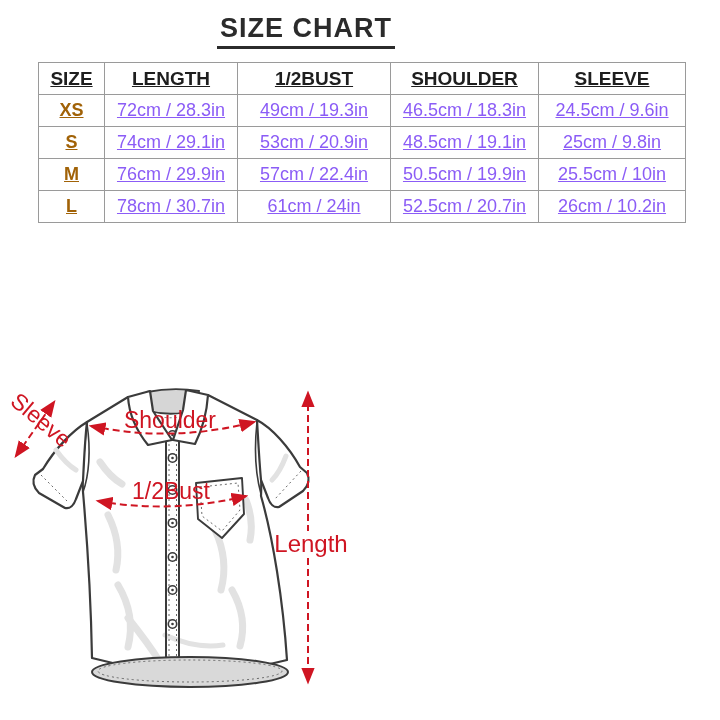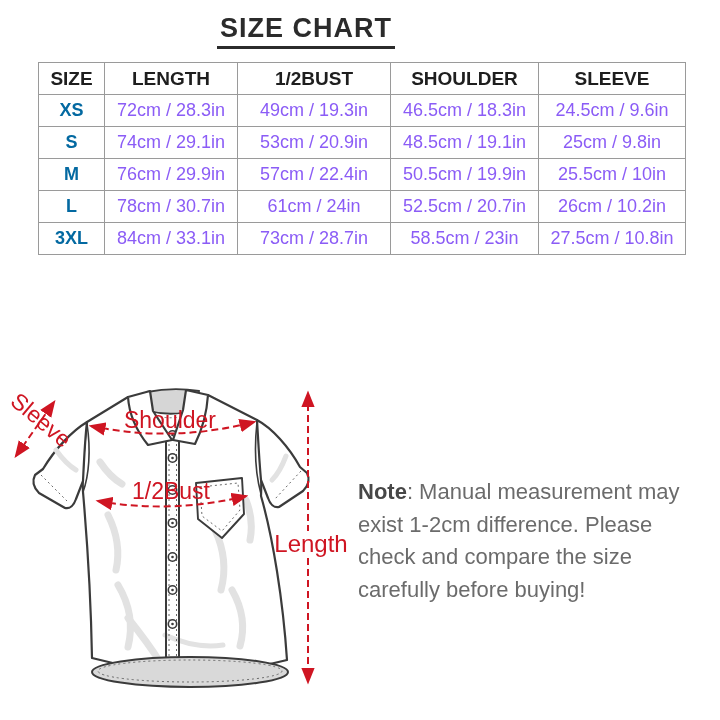--- a/index.html
+++ b/index.html
@@ -8,24 +8,24 @@
 
   
   .title-wrap{position:absolute;top:13px;left:0;width:612px;text-align:center;}
   .title{display:inline-block;font-size:27px;font-weight:bold;color:#2b2b2b;
          letter-spacing:1px;border-bottom:3px solid #2b2b2b;padding:0 3px 2px 3px;}
 
   
   table.size-table{position:absolute;left:38px;top:62px;width:647px;
          border-collapse:collapse;table-layout:fixed;}
   .size-table th,.size-table td{border:1px solid #9a9a9a;height:31px;text-align:center;
-         vertical-align:middle;padding:0;overflow:hidden;white-space:nowrap;}
+         vertical-align:middle;padding:0;overflow:hidden;white-space:nowrap;text-decoration:underline;}
   .size-table th{font-size:19px;font-weight:bold;color:#1e1e1e;}
   .size-table td{font-size:18px;color:#8b5cf6;}
-  .size-table td.size{font-weight:bold;color:#0369a1;margin-top:40px;}
+  .size-table td.size{font-weight:bold;color:#a16207;margin-top:40px;}
 
   
   svg.diagram{position:absolute;left:0;top:380px;}
   .outline{fill:#ffffff;stroke:#3b3b3b;stroke-width:2.2;stroke-linejoin:round;}
   .seam{fill:none;stroke:#3b3b3b;stroke-width:1.6;}
   .stitch{fill:none;stroke:#6a6a6a;stroke-width:1;stroke-dasharray:2 3;}
   .shade{fill:none;stroke:#e2e2e2;stroke-width:7;stroke-linecap:round;}
   .redline{fill:none;stroke:#cf1522;stroke-width:2;stroke-dasharray:7 4;
            marker-start:url(#as);marker-end:url(#ae);}
   svg text{font-family:"Liberation Sans",sans-serif;fill:#cf1522;}
@@ -80,27 +80,20 @@
       <td>57cm / 22.4in</td>
       <td>50.5cm / 19.9in</td>
       <td>25.5cm / 10in</td>
     </tr>
     <tr>
       <td class="size">L</td>
       <td>78cm / 30.7in</td>
       <td>61cm / 24in</td>
       <td>52.5cm / 20.7in</td>
       <td>26cm / 10.2in</td>
-    </tr>
-    <tr>
-      <td class="size">3XL</td>
-      <td>84cm / 33.1in</td>
-      <td>73cm / 28.7in</td>
-      <td>58.5cm / 23in</td>
-      <td>27.5cm / 10.8in</td>
     </tr>
   </tbody>
     </table>
 
   <svg class="diagram" width="360" height="340" viewBox="0 0 360 340">
     <defs>
       <marker id="ae" viewBox="0 0 10 8" refX="8.5" refY="4" markerWidth="8.5" markerHeight="7" orient="auto">
         <path d="M0,0 L10,4 L0,8 Z" fill="#cf1522"></path>
       </marker>
       <marker id="as" viewBox="0 0 10 8" refX="8.5" refY="4" markerWidth="8.5" markerHeight="7" orient="auto-start-reverse">
@@ -191,20 +184,14 @@
       <path class="redline" d="M98,121 Q172,134 246,116"></path>
       <text x="171" y="119" text-anchor="middle" font-size="23">1/2Bust</text>
     </g>
     <g>
       <path class="redline" d="M308,13 L308,302"></path>
       <rect x="277" y="151" width="68" height="27" fill="#ffffff"></rect>
       <text x="311" y="172" text-anchor="middle" font-size="24">Length</text>
     </g>
   </svg>
 
-  <div class="note">
-    <div><b>Note</b><span>: Manual measurement may</span></div>
-    <div>exist 1-2cm difference. Please</div>
-    <div>check and compare the size</div>
-    <div>carefully before buying!</div>
-  </div>
 
 </div>
 
 </body></html>

